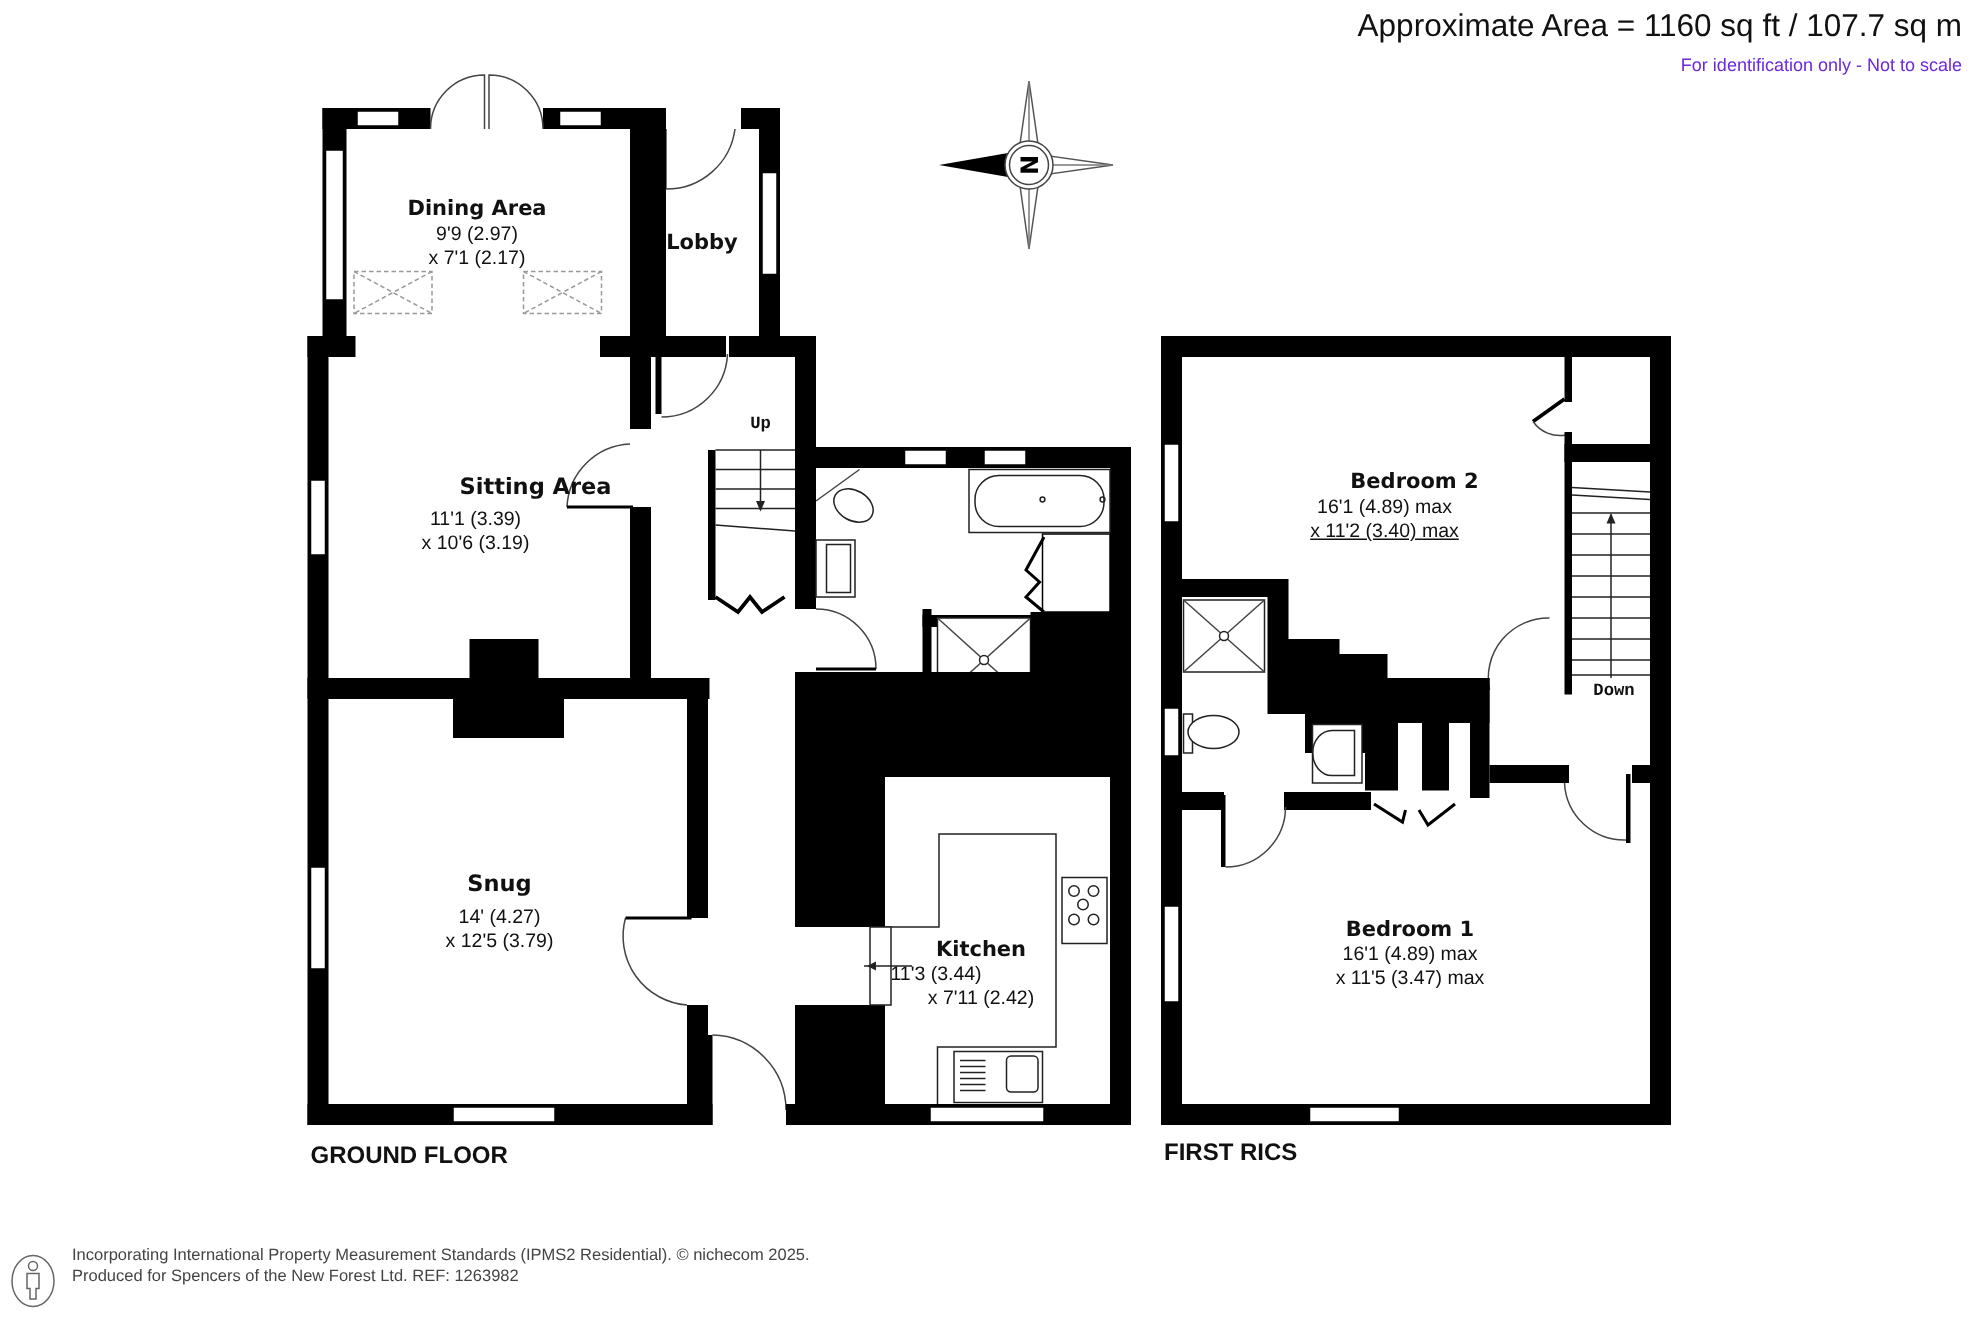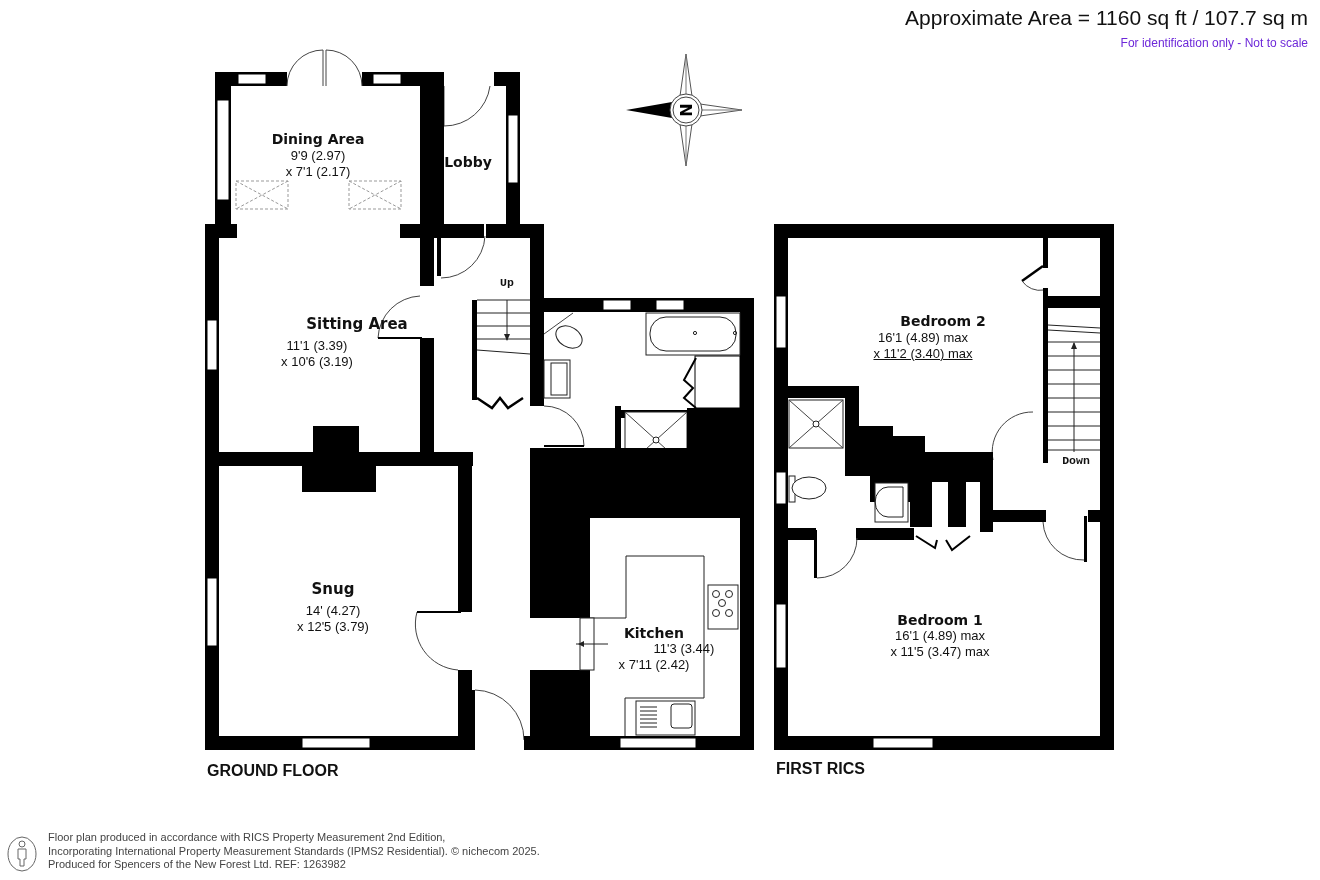--- a/index.html
+++ b/index.html
@@ -250,21 +250,21 @@
 
 <div class="room-name" style="left:321px;top:315px;font-size:15px;margin-left:36px;">Sitting Area</div>
 <div class="room-dim" style="left:317px;top:338px;">11'1 (3.39)</div>
 <div class="room-dim" style="left:317px;top:354px;">x 10'6 (3.19)</div>
 
 <div class="room-name" style="left:333px;top:580px;font-size:15px;">Snug</div>
 <div class="room-dim" style="left:333px;top:603px;">14' (4.27)</div>
 <div class="room-dim" style="left:333px;top:619px;">x 12'5 (3.79)</div>
 
 <div class="room-name" style="left:654px;top:625px;">Kitchen</div>
-<div class="room-dim" style="left:684px;top:641px;">11'3 (3.44)</div>
+<div class="room-dim" style="left:624px;top:641px;">11'3 (3.44)</div>
 <div class="room-dim" style="left:654px;top:657px;">x 7'11 (2.42)</div>
 
 <div class="stair-label" style="left:507px;top:276px;">Up</div>
 
 <div class="floor-label" style="left:207px;top:762px;">GROUND FLOOR</div>
 
 <div class="room-name" style="left:923px;top:313px;margin-left:20px;">Bedroom 2</div>
 <div class="room-dim" style="left:923px;top:330px;">16'1 (4.89) max</div>
 <div class="room-dim" style="left:923px;top:346px;text-decoration:underline;">x 11'2 (3.40) max</div>
 
@@ -275,16 +275,15 @@
 <div class="stair-label" style="left:1076px;top:454px;">Down</div>
 
 <div class="floor-label" style="left:776px;top:760px;">FIRST RICS</div>
 
 <svg class="footer-icon" width="36" height="44" viewBox="0 0 36 44">
   <ellipse cx="18" cy="22" rx="14" ry="17" fill="none" stroke="#666" stroke-width="1"></ellipse>
   <circle cx="18" cy="12" r="3" fill="none" stroke="#666"></circle>
   <path d="M14 17 L22 17 L22 27 L20 27 L20 34 L16 34 L16 27 L14 27 Z" fill="none" stroke="#666"></path>
 </svg>
 <div class="footer">
-  <div>Floor plan produced in accordance with RICS Property Measurement 2nd Edition,</div>
   <div>Incorporating International Property Measurement Standards (IPMS2 Residential).   © nichecom 2025.</div>
   <div>Produced for Spencers of the New Forest Ltd.   REF:  1263982</div>
 </div>
 
 </body></html>

